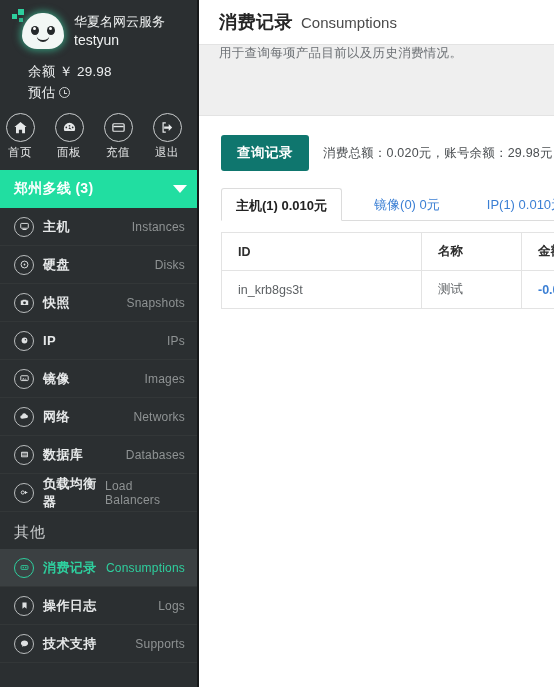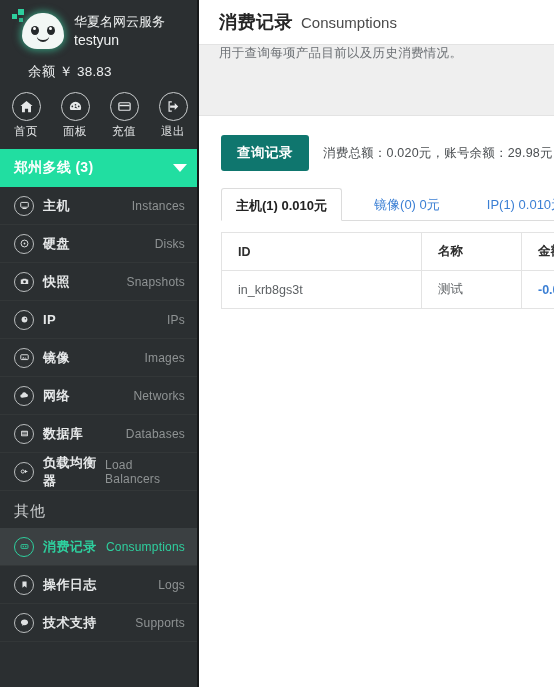--- a/index.html
+++ b/index.html
@@ -61,21 +61,21 @@
   .brand-user  { font-size: 14px; color: #f0f2f2; line-height: 19px; }
 
   .balance-block { padding: 4px 0 6px 28px; }
   .balance { font-size: 13.5px; color: #eceeef; line-height: 21px; letter-spacing:.2px;}
   .estimate { font-size: 13.5px; color: #eceeef; line-height: 21px; display:flex; align-items:center; gap:4px;}
   .clock-ic { display:inline-block; width:11px; height:11px; border:1.3px solid #cfd2d3; border-radius:50%; position:relative; }
   .clock-ic::before{content:"";position:absolute;left:4px;top:2px;width:1.2px;height:4px;background:#cfd2d3;}
   .clock-ic::after{content:"";position:absolute;left:4px;top:5px;width:3px;height:1.2px;background:#cfd2d3;}
 
   
-  .quick { display: flex; justify-content: center; gap: 9px; padding: 4px 0 10px 0; }
+  .quick { display: flex; gap: 9px; padding: 4px 0 10px 0; }
   .qa { width: 40px; text-align: center; cursor: pointer; }
   .qa-ic {
     width: 29px; height: 29px; margin: 0 auto 3px auto;
     border: 1.4px solid #c9cccd; border-radius: 50%;
     display: flex; align-items: center; justify-content: center;
     color: #e6e8e9;
   }
   .qa-ic svg { display:block; }
   .qa-label { font-size: 11.5px; color: #e3e5e6; letter-spacing:.5px; }
 
@@ -191,21 +191,25 @@
           <span class="mouth"></span>
         </div>
       </div>
       <div class="brand-text">
         <div class="brand-title">华夏名网云服务</div>
         <div class="brand-user">testyun</div>
       </div>
     </div>
 
     <div class="balance-block">
-      <div class="balance">余额 ￥ 38.83</div>
+      <div class="balance">余额 ￥ 29.98</div>
+      <div class="estimate">
+        <span>预估</span>
+        <span class="clock-ic"></span>
+      </div>
     </div>
 
     <div class="quick">
       <div class="qa">
         <div class="qa-ic">
           <svg width="15" height="15" viewBox="0 0 16 16">
               <path fill="currentColor" d="M8 2L1.5 7.4h1.7V14h3.1v-3.6h3.4V14h3.1V7.4h1.7z"></path>
             </svg>
         </div>
         <div class="qa-label">首页</div>

